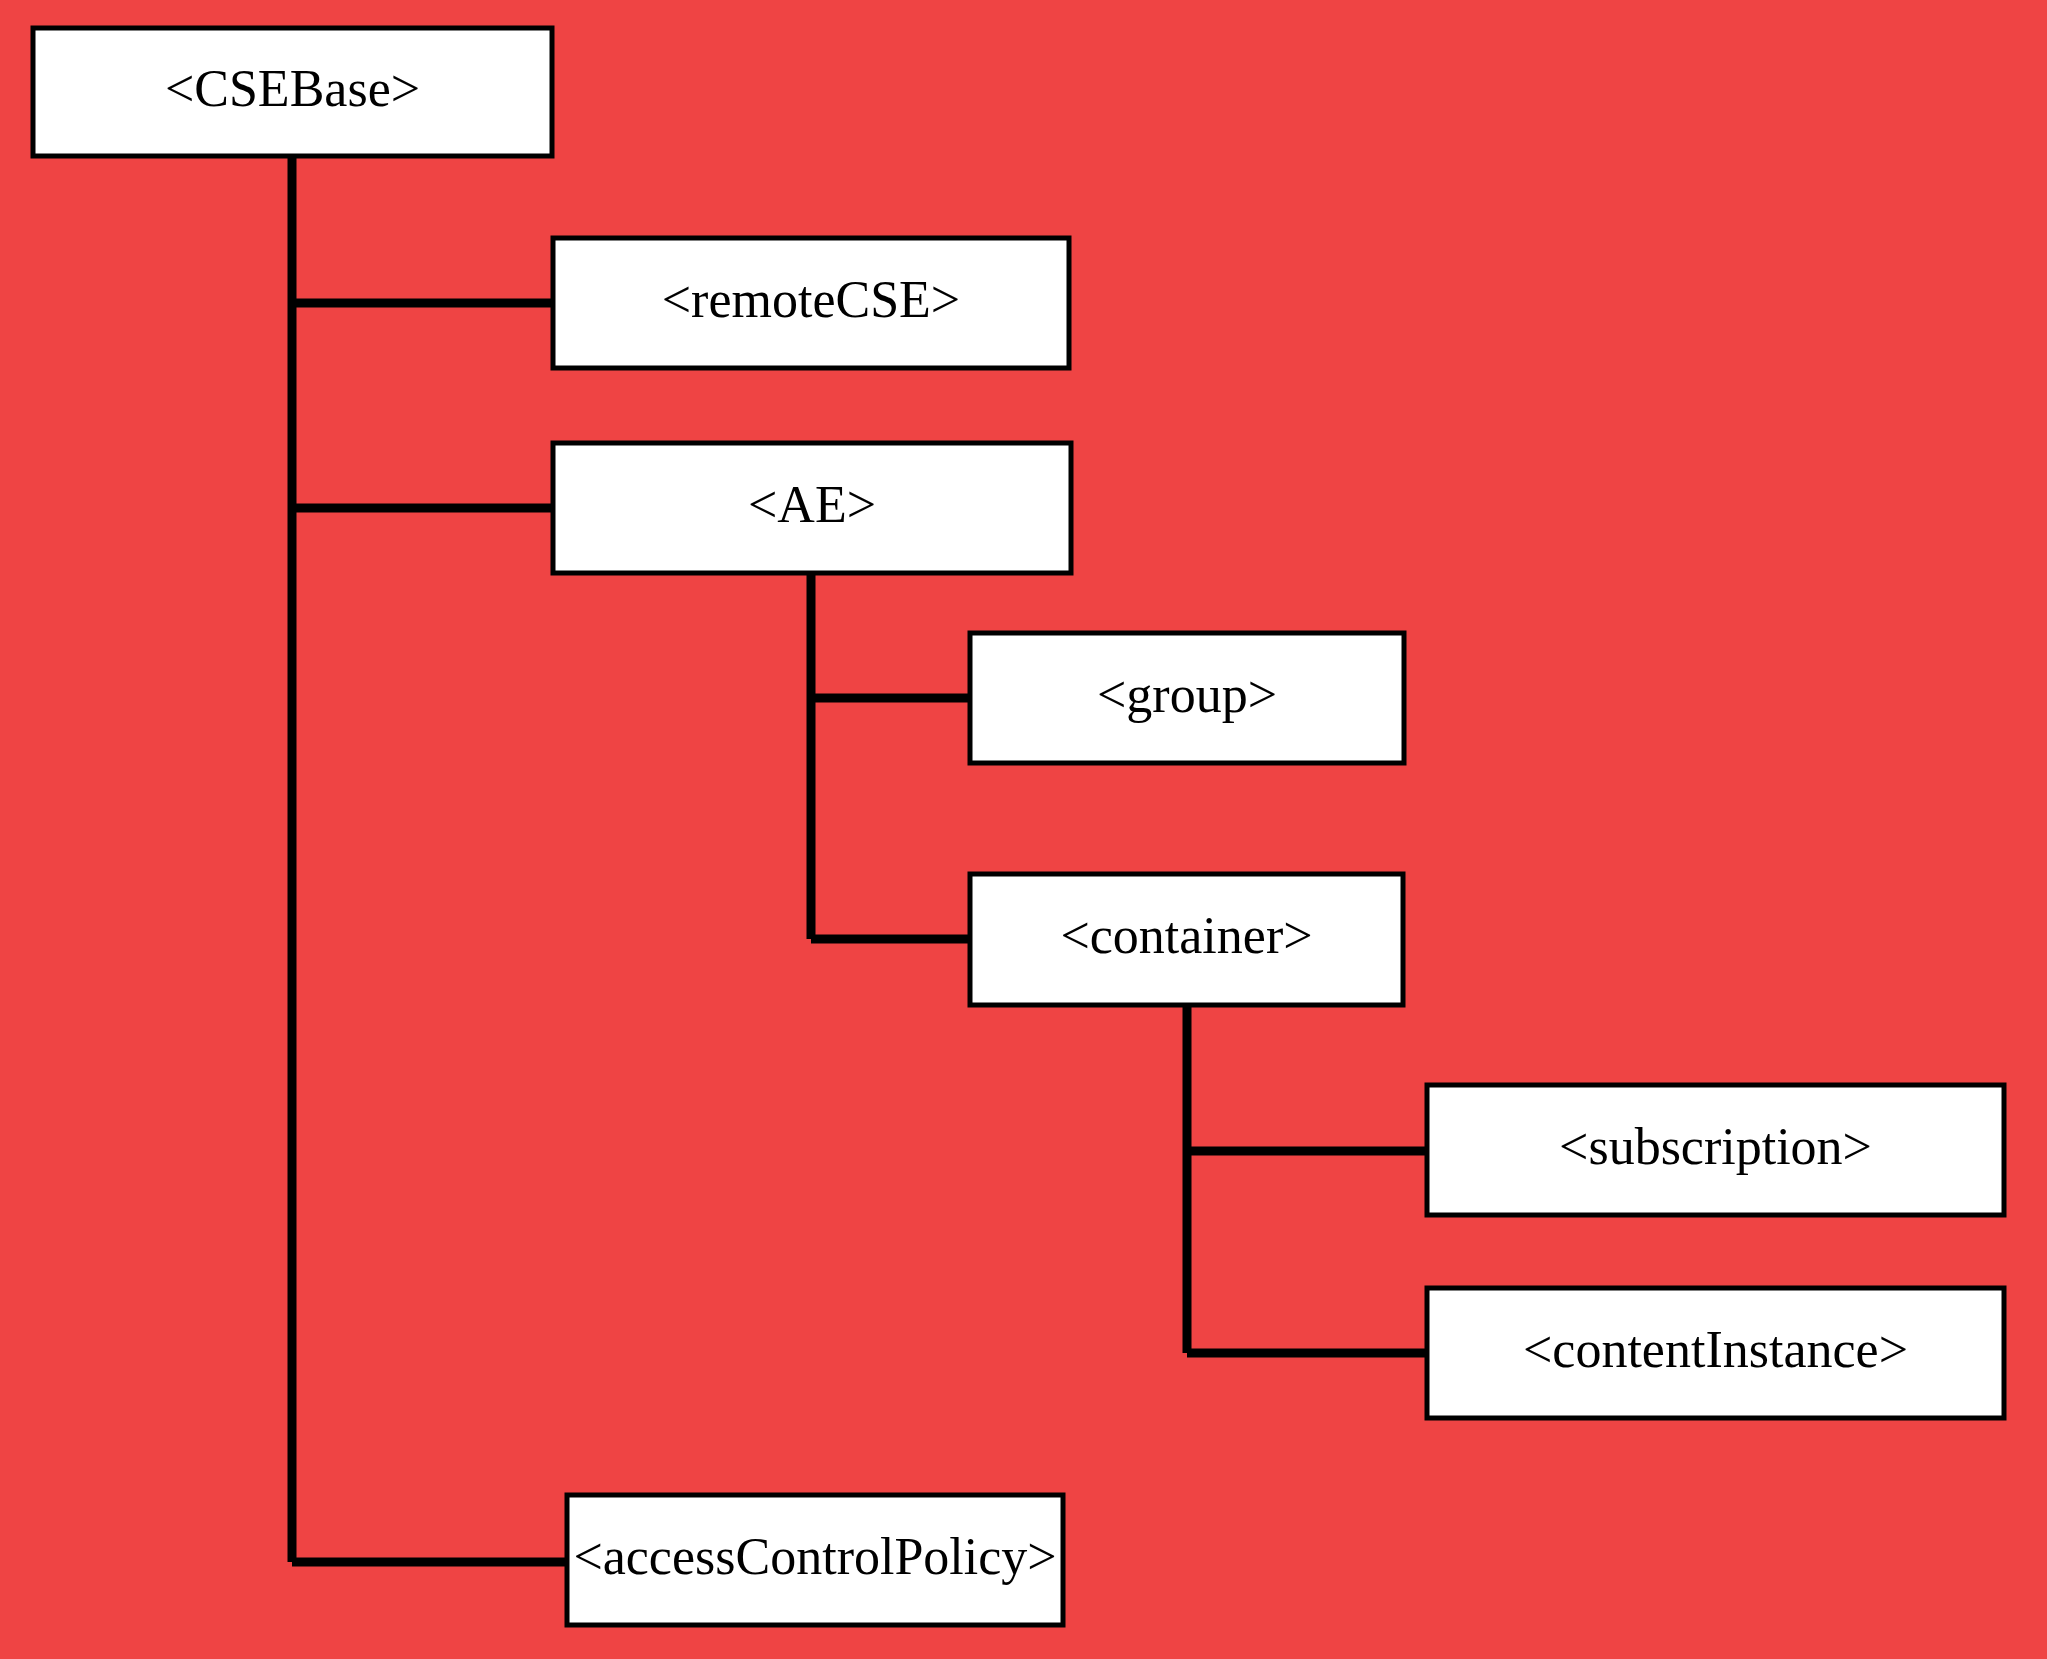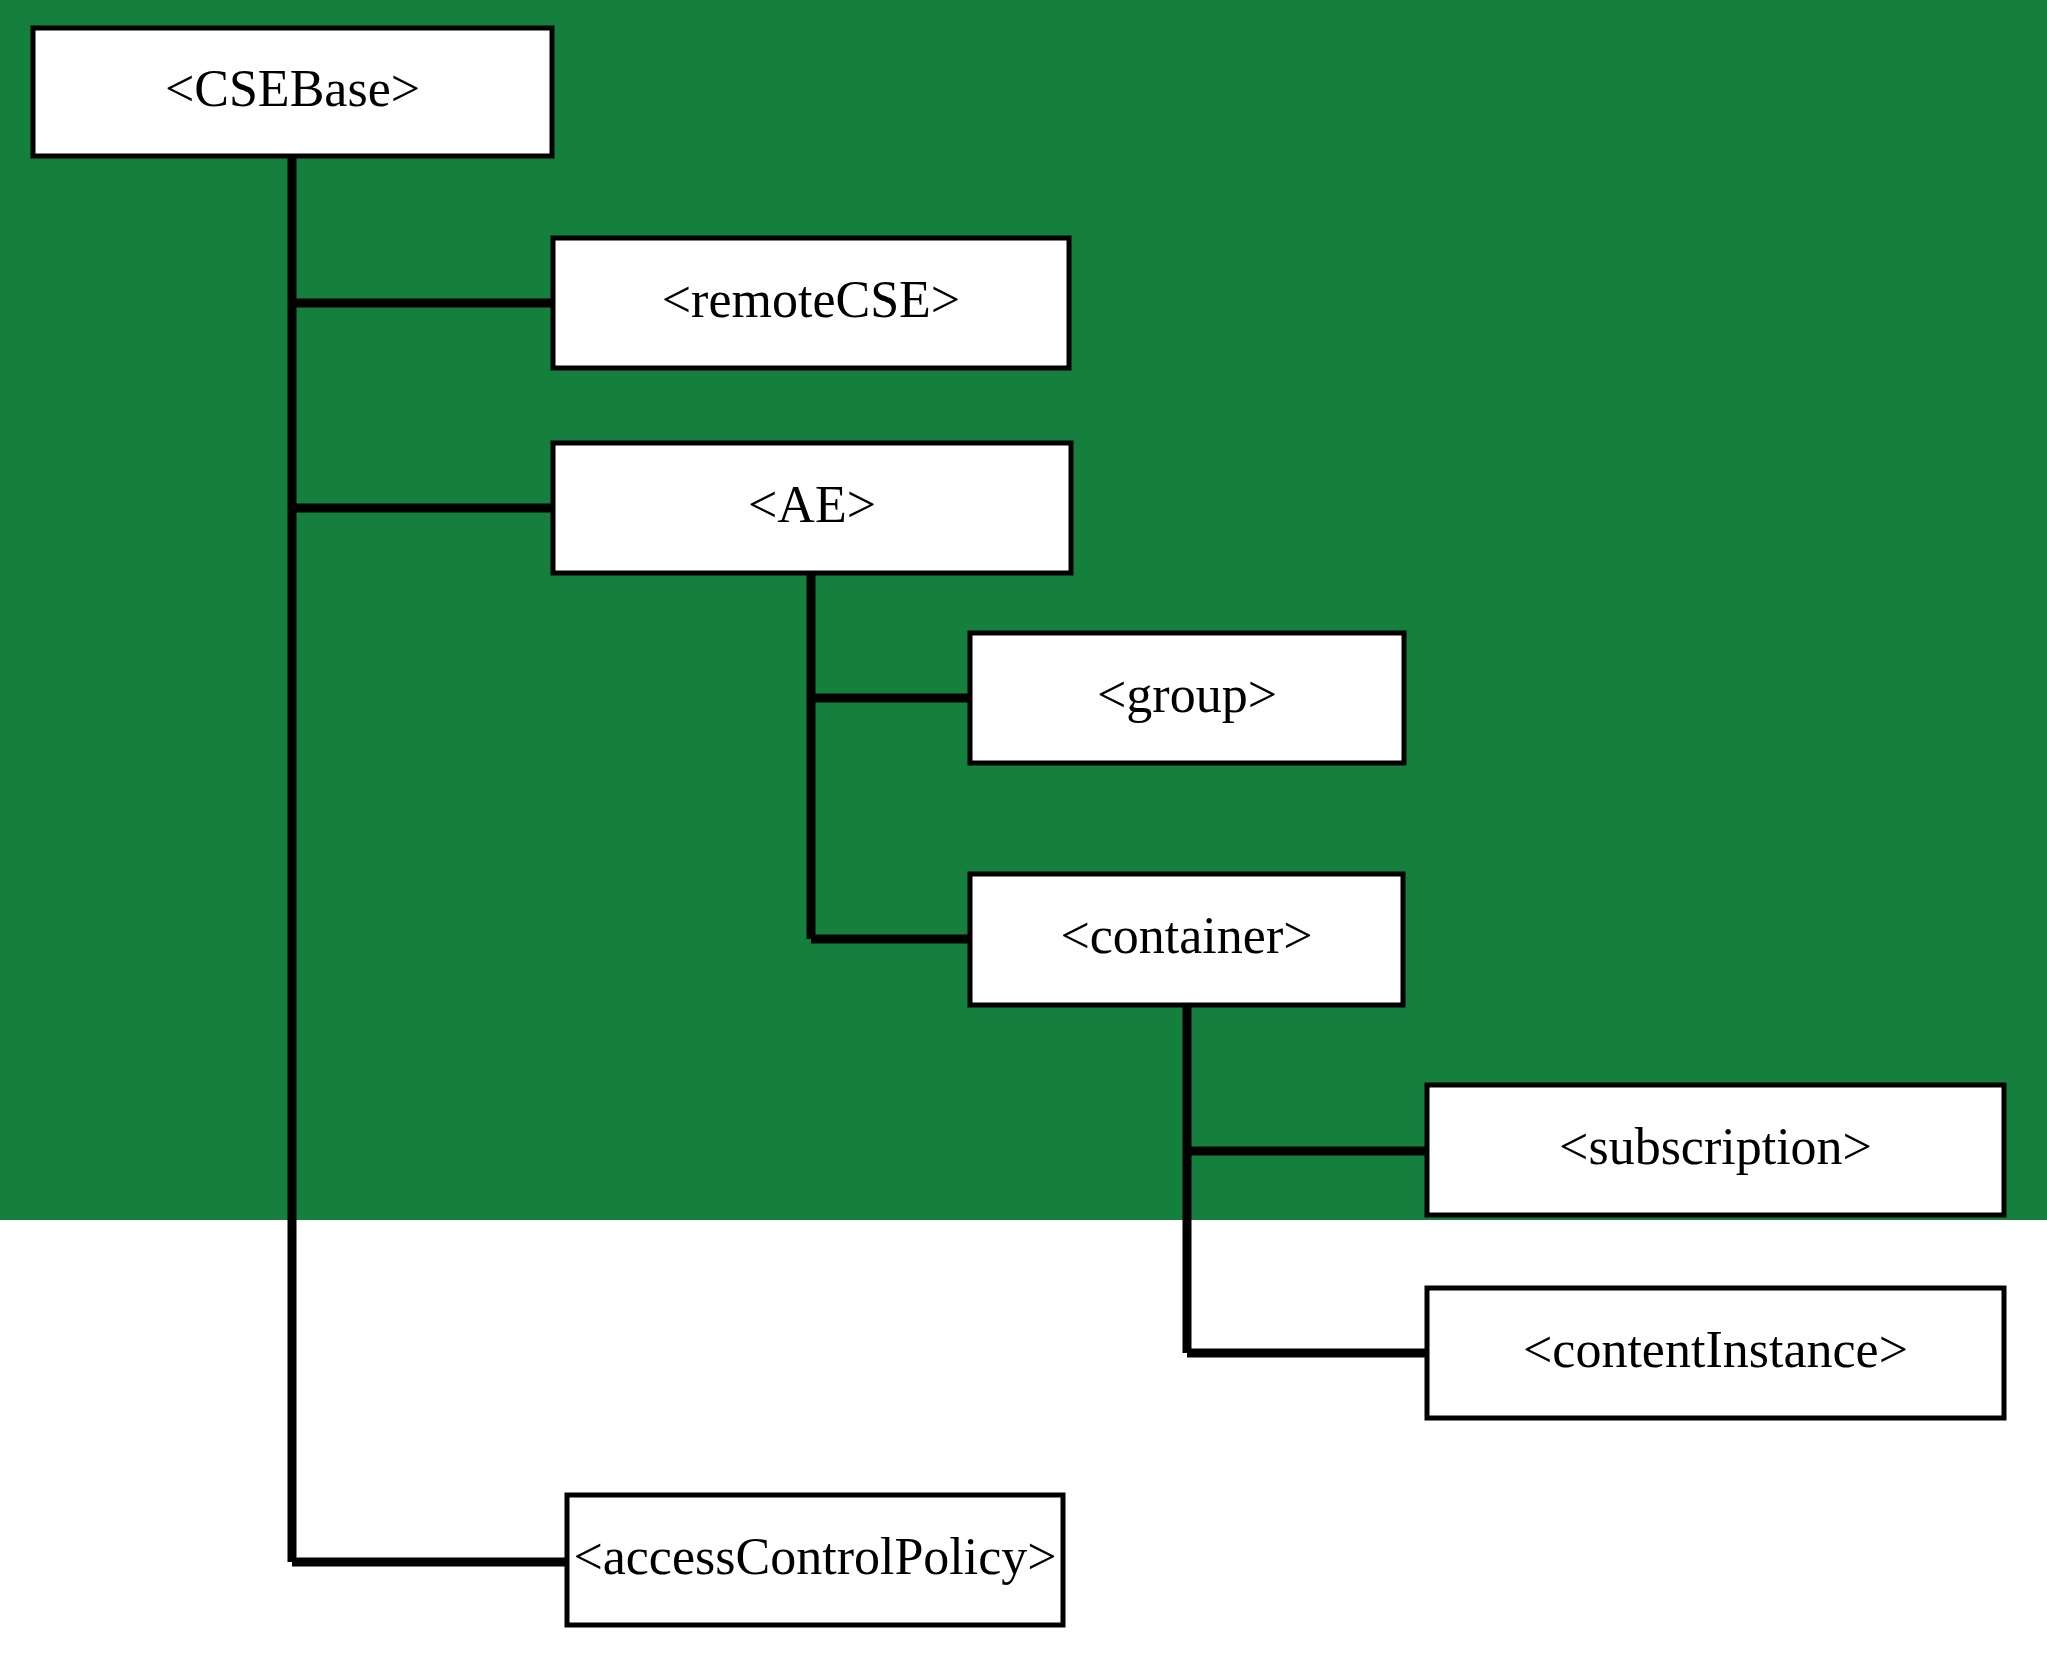--- a/index.html
+++ b/index.html
@@ -9,22 +9,22 @@
   }
   body {
     width: 2047px;
     height: 1659px;
     overflow: hidden;
     font-family: "Liberation Serif", "DejaVu Serif", serif;
   }
   #diagram-root {
     position: relative;
     width: 2047px;
-    height: 1220px;
-    background: #15803d;
+    height: 1659px;
+    background: #ef4444;
   }
   svg.diagram-canvas {
     position: absolute;
     left: 0;
     top: 0;
     width: 2047px;
     height: 1659px;
   }
   .node-box {
     fill: #ffffff;

